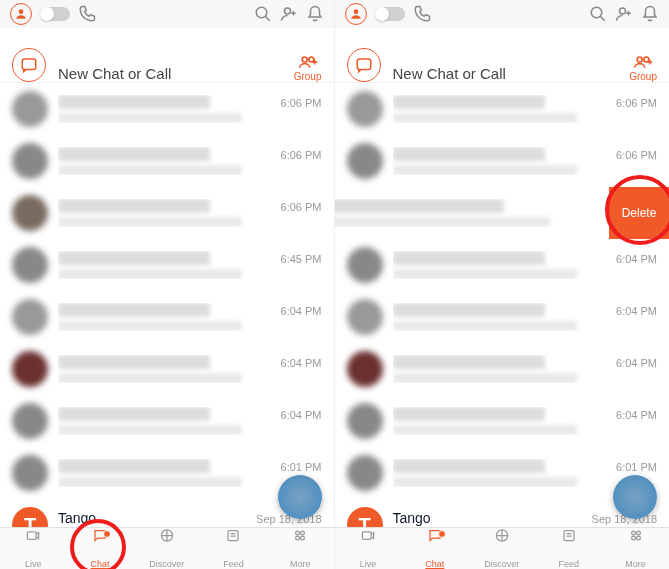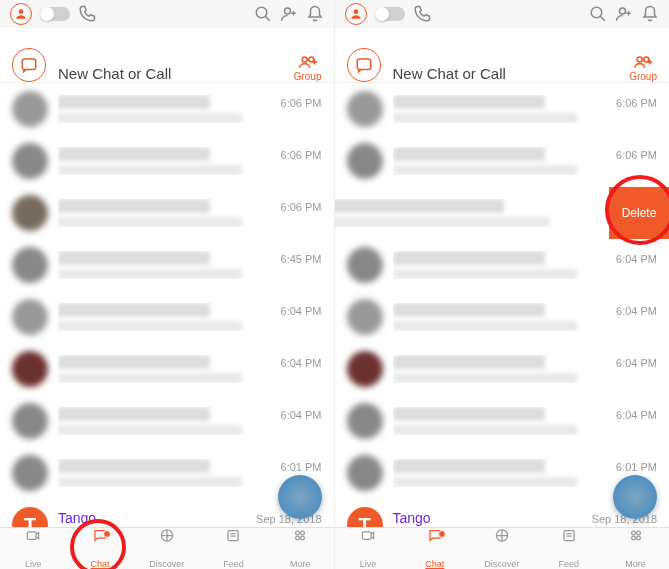--- a/index.html
+++ b/index.html
@@ -28,21 +28,21 @@
 .row.shifted { transform: translateX(-60px); text-align: right; }
 .av { width: 36px; height: 36px; border-radius: 50%; background: #bbb; margin-right: 10px; flex-shrink: 0; filter: blur(3px); }
 .av.d1 { background: #999; }
 .av.d2 { background: #776b5f; }
 .av.d3 { background: #6b3030; }
 .av.d4 { background: #888; }
 .av.t { background: #f05a28; filter: none; display: flex; align-items: center; justify-content: center; color: #fff; font-weight: bold; font-size: 20px; }
 .meta { flex: 1; overflow: hidden; }
 .name { height: 14px; width: 70%; background: #ddd; border-radius: 2px; margin-bottom: 4px; filter: blur(2px); }
 .msg { height: 10px; width: 85%; background: #e8e8e8; border-radius: 2px; filter: blur(2px); }
-.name.clear { filter: none; background: none; font-size: 14px; color: #6d28d9; width: auto; height: auto; }
+.name.clear { filter: none; background: none; font-size: 14px; color: #0f172a; width: auto; height: auto; }
 .time { font-size: 11px; color: #999; white-space: nowrap; margin-left: 6px; align-self: flex-start; margin-top: 8px; }
 
 .delete-btn { position: absolute; right: -60px; top: 0; bottom: 0; width: 60px; background: #f05a28; color: #fff; display: flex; align-items: center; justify-content: center; font-size: 12px; }
 
 .tabbar { position: absolute; bottom: 0; left: 0; right: 0; height: 42px; background: #fafafa; border-top: 1px solid #e0e0e0; display: flex; }
 .tab { flex: 1; display: flex; flex-direction: column; align-items: center; justify-content: center; color: #999; font-size: 9px; gap: 16px; position: relative; }
 .tab.active { color: #f05a28; text-decoration: underline; }
 .tab svg { width: 18px; height: 16px; }
 .badge { position: absolute; top: 2px; right: 22px; width: 8px; height: 8px; background: #f05a28; border-radius: 50%; border: 1px solid #fff; }
 

